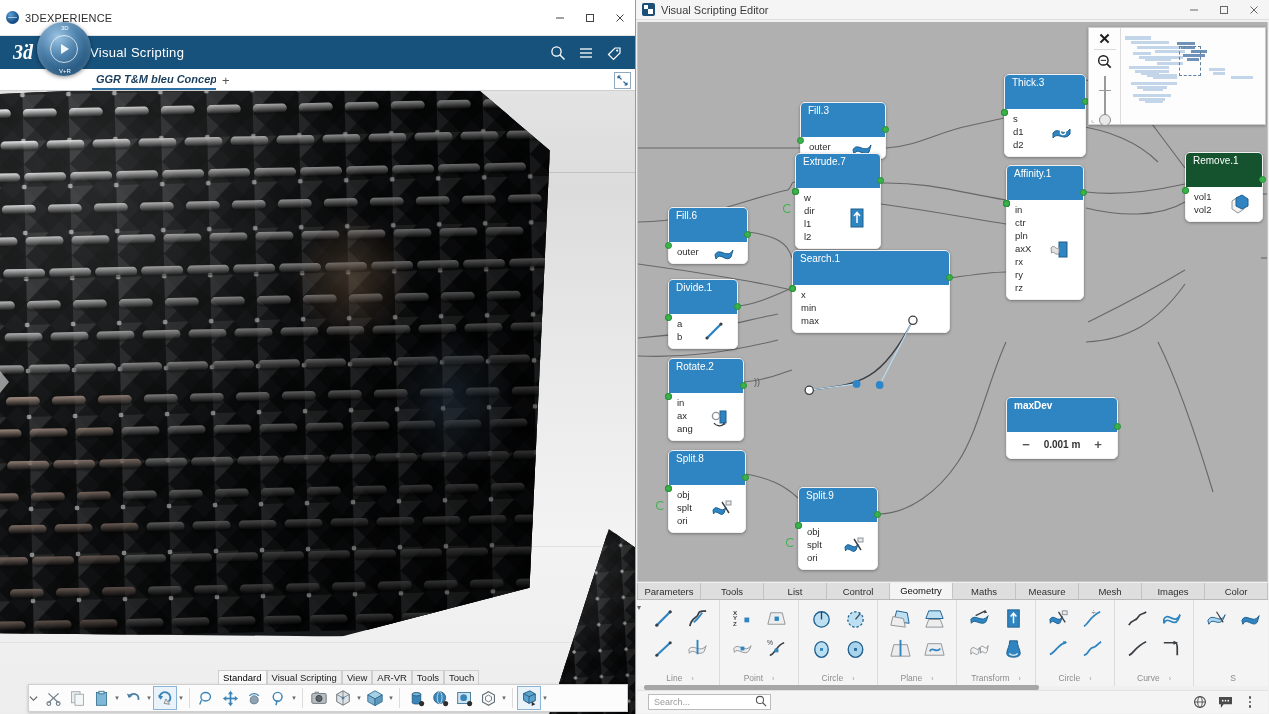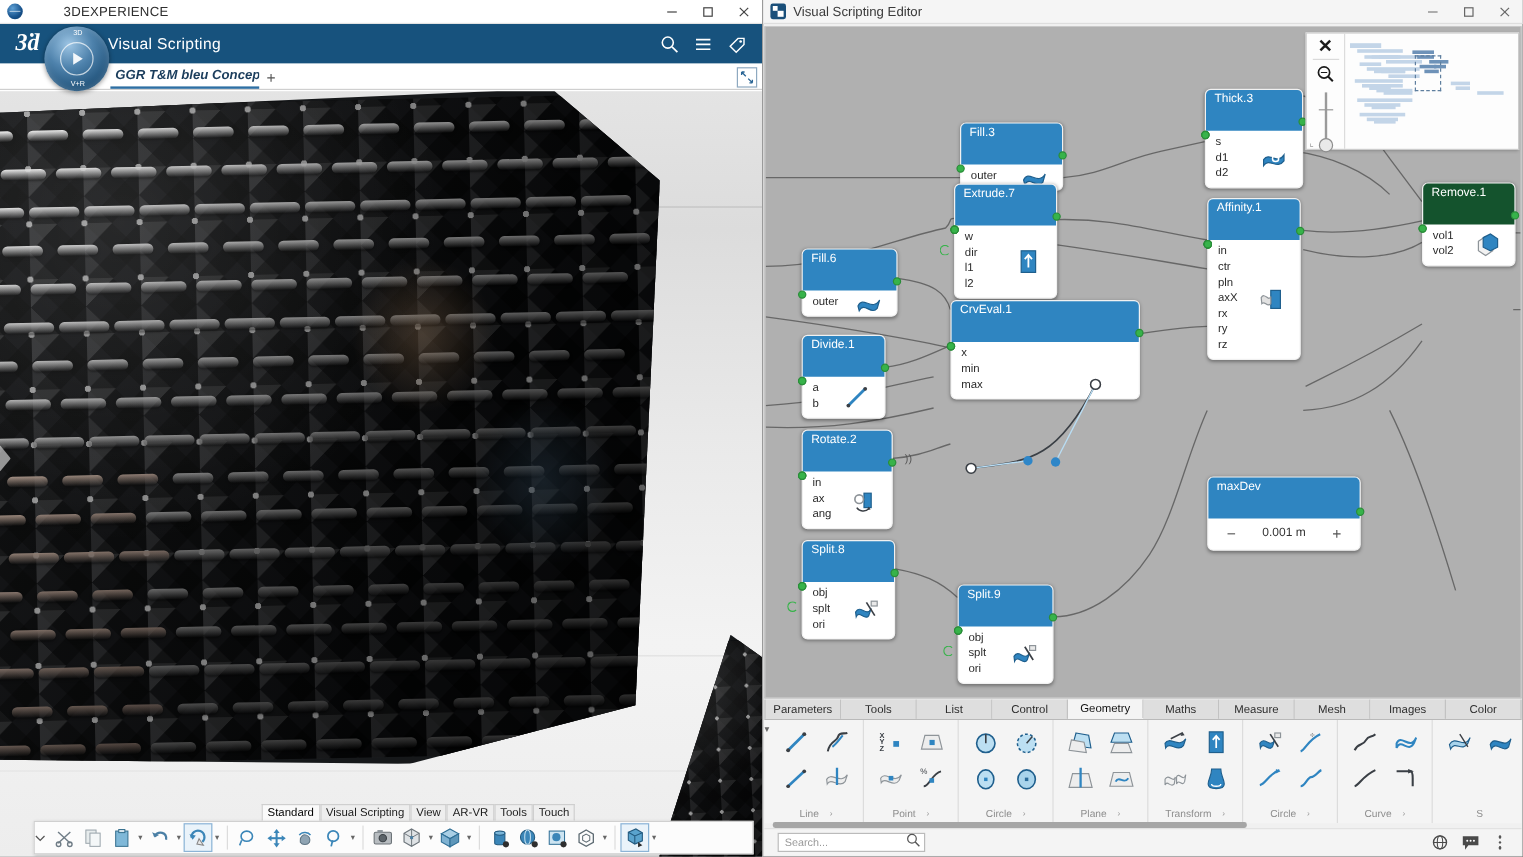--- a/index.html
+++ b/index.html
@@ -11,23 +11,23 @@
   }
   #root { position: relative; width: 1269px; height: 714px; }
 
   
   #left-window {
     position: absolute; left: 0; top: 0; width: 636px; height: 714px;
     background: #ffffff; overflow: hidden;
     border-right: 1px solid #9a9a9a;
   }
   .win-titlebar {
-    height: 20px; background: #ffffff; display: flex; align-items: center;
+    height: 36px; background: #ffffff; display: flex; align-items: center;
     border-bottom: 1px solid #e3e3e3;
-    position: relative; z-index: 30; gap: 28px;
+    position: relative; z-index: 30;
   }
   .win-ico-3dx {
     width: 13px; height: 13px; margin-left: 6px; margin-right: 6px;
     border-radius: 50%;
     background: radial-gradient(circle at 35% 30%, #5d9fd4 0%, #17528c 60%, #0d3a66 100%);
     position: relative; flex: 0 0 auto;
   }
   .win-ico-3dx::after {
     content: ""; position: absolute; left: 2px; top: 5.5px;
     width: 9px; height: 1.5px; background: rgba(255,255,255,.55);
@@ -962,21 +962,21 @@
               <svg width="24" height="24" viewBox="0 0 24 24">
                 <path d="M3 13 C7 6,12 18,16 10 L14 16 C11 21,6 11,3.5 17 Z" fill="#2f85c1" stroke="#1f5f8d"></path>
                 <path d="M12 5 L19 16" stroke="#3a3f45" stroke-width="1.4"></path>
                 <rect x="16" y="4" width="5" height="4" fill="#e9e9e9" stroke="#8e9499"></rect>
               </svg>
             </div>
           </div>
           <span class="port out" style="top: 23px;"></span>
         </div>
         <div class="node" id="node-crveval1" style="left: 154px; top: 228px; width: 158px;">
-          <div class="node-hdr" style="background: rgb(47, 133, 193);">CrvEval.1</div>
+          <div class="node-hdr" style="background: rgb(47, 133, 193);">Search.1</div>
           <div class="node-body">
             <div class="port-row"><span class="port in" style="top: 0px;"></span><span>x</span></div>
             <div class="port-row"><span class="port in" style="top: 0px;"></span><span>min</span></div>
             <div class="port-row"><span class="port in" style="top: 0px;"></span><span>max</span></div>
             <div class="graph-area">
               <svg width="140" height="126" style="position:absolute;left:0;top:0">
                 <path d="M 16.240000000000002 105.28 C 63.6 98.92, 86.64 99.98, 119.92 35.31999999999999" fill="none" stroke="#3a3f45" stroke-width="1.4"></path>
                 <line x1="86.64" y1="99.98" x2="119.92" y2="35.31999999999999" stroke="#b8ddf4" stroke-width="1.1"></line>
                 <line x1="16.240000000000002" y1="105.28" x2="63.6" y2="98.92" stroke="#b8ddf4" stroke-width="1.1"></line>
                 <circle cx="63.6" cy="98.92" r="3.9" fill="#2e86c8"></circle>
@@ -1029,21 +1029,21 @@
             <div class="port-row"><span class="port in" style="top: 0px;"></span><span>vol2</span></div>
             <div class="node-glyph">
               <svg width="24" height="24" viewBox="0 0 24 24">
                 <path d="M5 9 L11 5 L17 9 L17 17 L11 21 L5 17 Z" fill="#f2f2f2" stroke="#8e9499"></path>
                 <path d="M9 6 L15 3 L21 7 L21 14 L15 17 L9 14 Z" fill="#2f85c1" stroke="#1f5f8d"></path>
               </svg>
             </div>
           </div>
           <span class="port out" style="top: 23px;"></span>
         </div>
-        <div class="node" id="node-maxdev" style="left: 368px; top: 375px; width: 128px;">
+        <div class="node" id="node-maxdev" style="left: 368px; top: 375px; width: 112px; font-weight: bold;">
           <div class="node-hdr">maxDev</div>
           <div class="maxdev-row">
             <span class="maxdev-btn">−</span>
             <span class="maxdev-val">0.001 m</span>
             <span class="maxdev-btn">+</span>
           </div>
           <span class="port out" style="top:25px"></span>
         </div>
         <div id="minimap">
         <div class="mm-tools">

